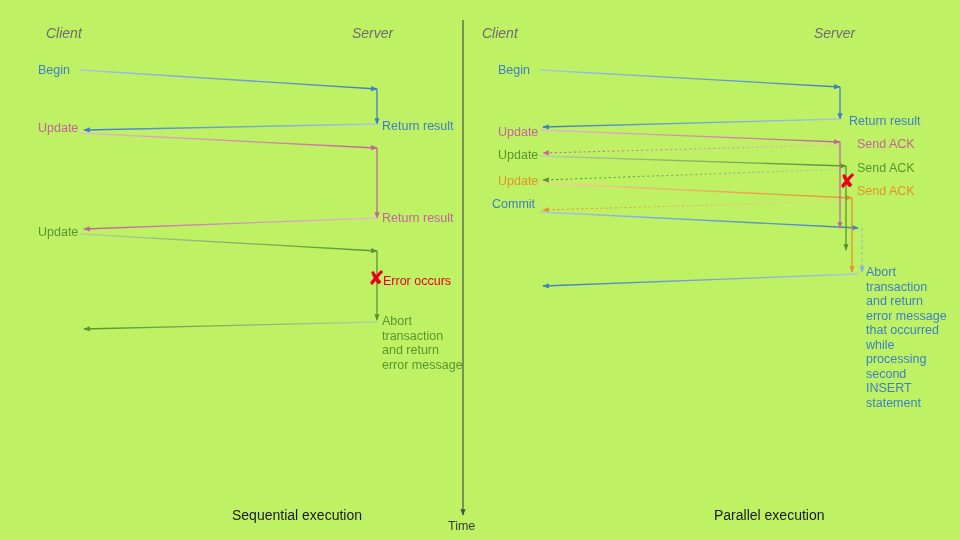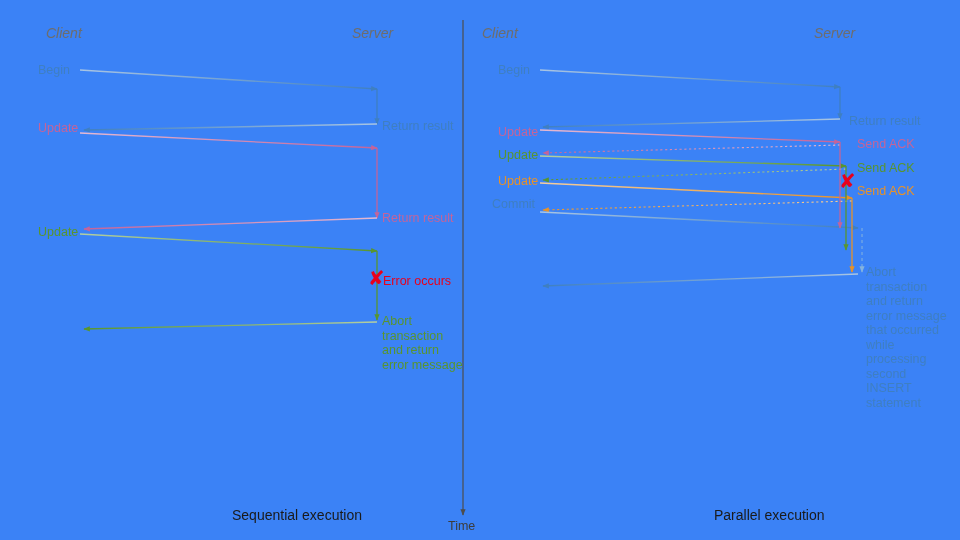--- a/index.html
+++ b/index.html
@@ -8,21 +8,21 @@
     padding: 0;
     background: #ffffff;
   }
   body {
     font-family: "Liberation Sans", "DejaVu Sans", sans-serif;
   }
   #canvas {
     position: relative;
     width: 960px;
     height: 540px;
-    background: #3b82f6;
+    background: #bef264;
     overflow: hidden;
   }
   #diagram-svg {
     position: absolute;
     left: 0;
     top: 0;
     width: 960px;
     height: 540px;
   }
   .lane-header {

